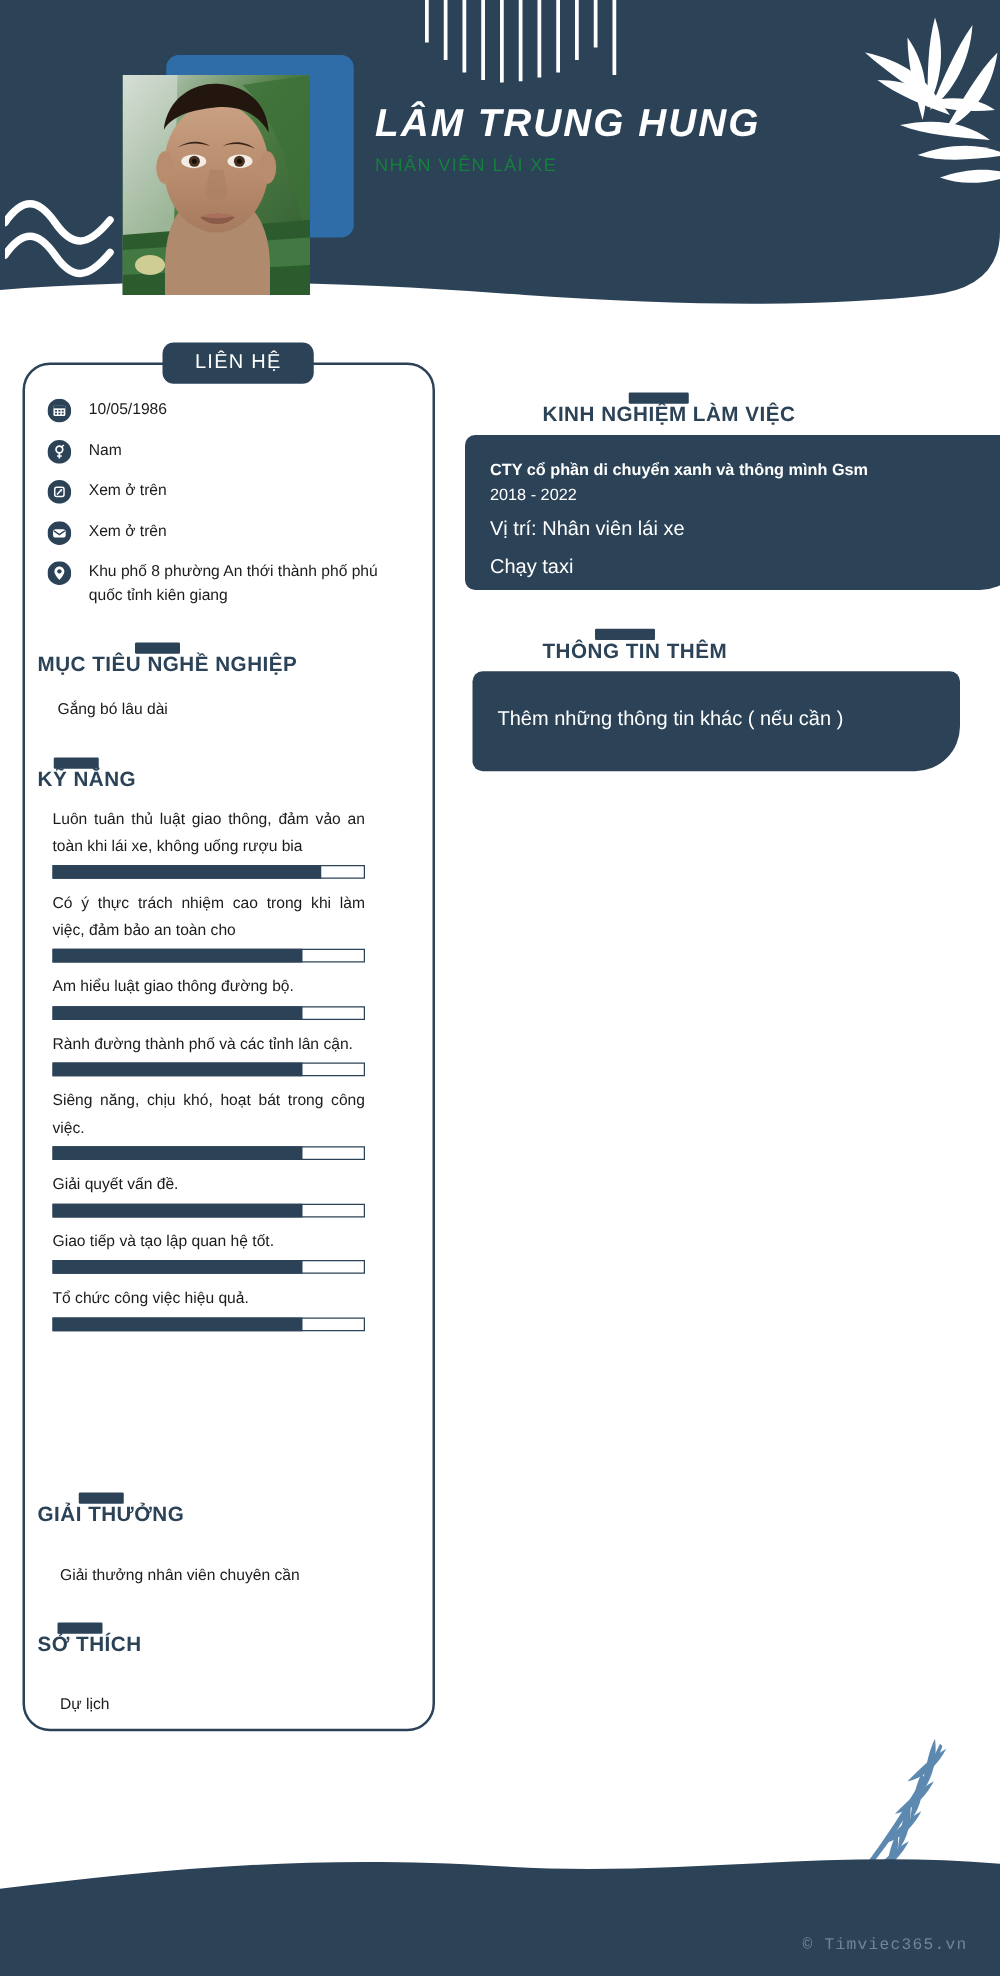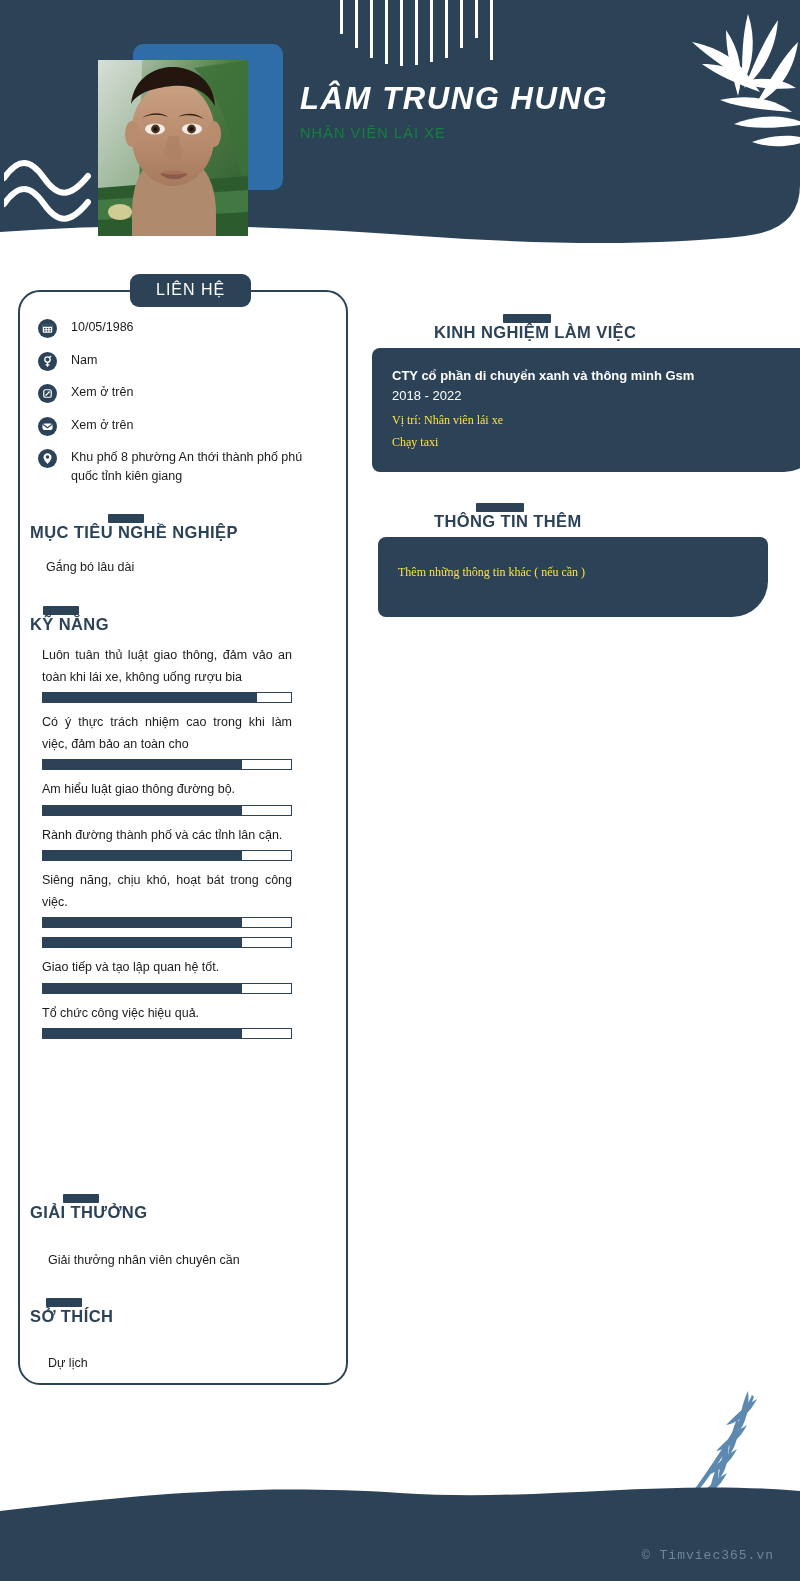--- a/index.html
+++ b/index.html
@@ -160,24 +160,23 @@
   .panel-company {
     font-size: 13px;
     font-weight: bold;
     margin-bottom: 5px;
   }
   .panel-years {
     font-size: 13px;
     margin-bottom: 6px;
   }
   .panel-line {
-    font-size: 12px;
+    font-size: 16px;
     line-height: 1.85;
-    color: #fde047;
-    font-family: Liberation Serif, serif;
+    color: #ffffff;
   }
 
   
   .footer { position: absolute; left: 0; bottom: 0; width: 800px; height: 200px; }
   .footer svg { position: absolute; left: 0; bottom: 0; }
   .footer-text {
     position: absolute; right: 26px; bottom: 18px;
     color: #6f8698;
     font-family: "Liberation Mono", monospace;
     font-size: 13px;
@@ -376,20 +375,21 @@
           <div class="bar-fill" style="width: calc(80% + 2px);"></div>
         </div>
     </div>
     <div class="skill">
       <div class="skill-label">Siêng năng, chịu khó, hoạt bát trong công việc.</div>
       <div class="bar">
           <div class="bar-fill" style="width: calc(80% + 2px);"></div>
         </div>
     </div>
     <div class="skill">
+      <div class="skill-label">Giải quyết vấn đề.</div>
       <div class="bar">
           <div class="bar-fill" style="width: calc(80% + 2px);"></div>
         </div>
     </div>
     <div class="skill">
       <div class="skill-label">Giao tiếp và tạo lập quan hệ tốt.</div>
       <div class="bar">
           <div class="bar-fill" style="width: calc(80% + 2px);"></div>
         </div>
     </div>

